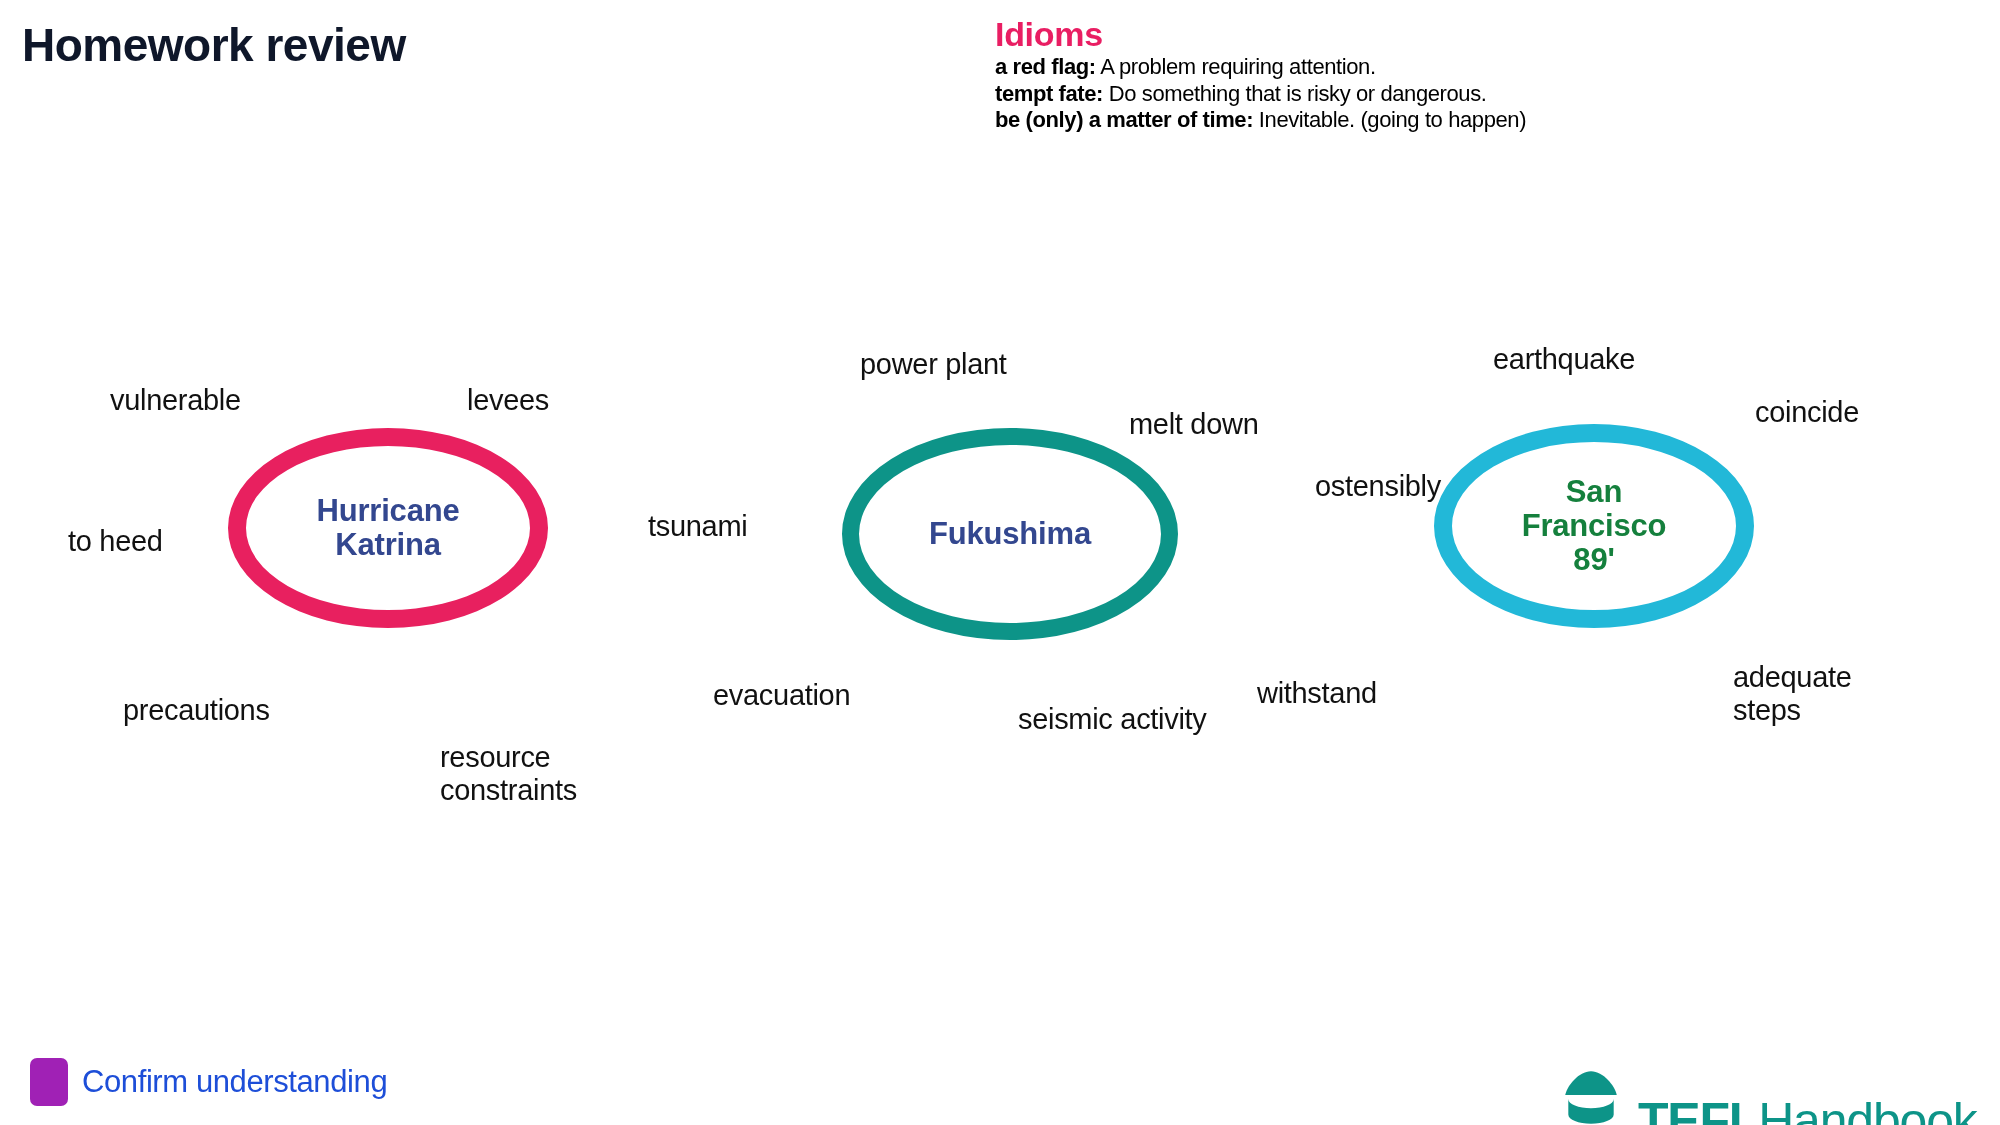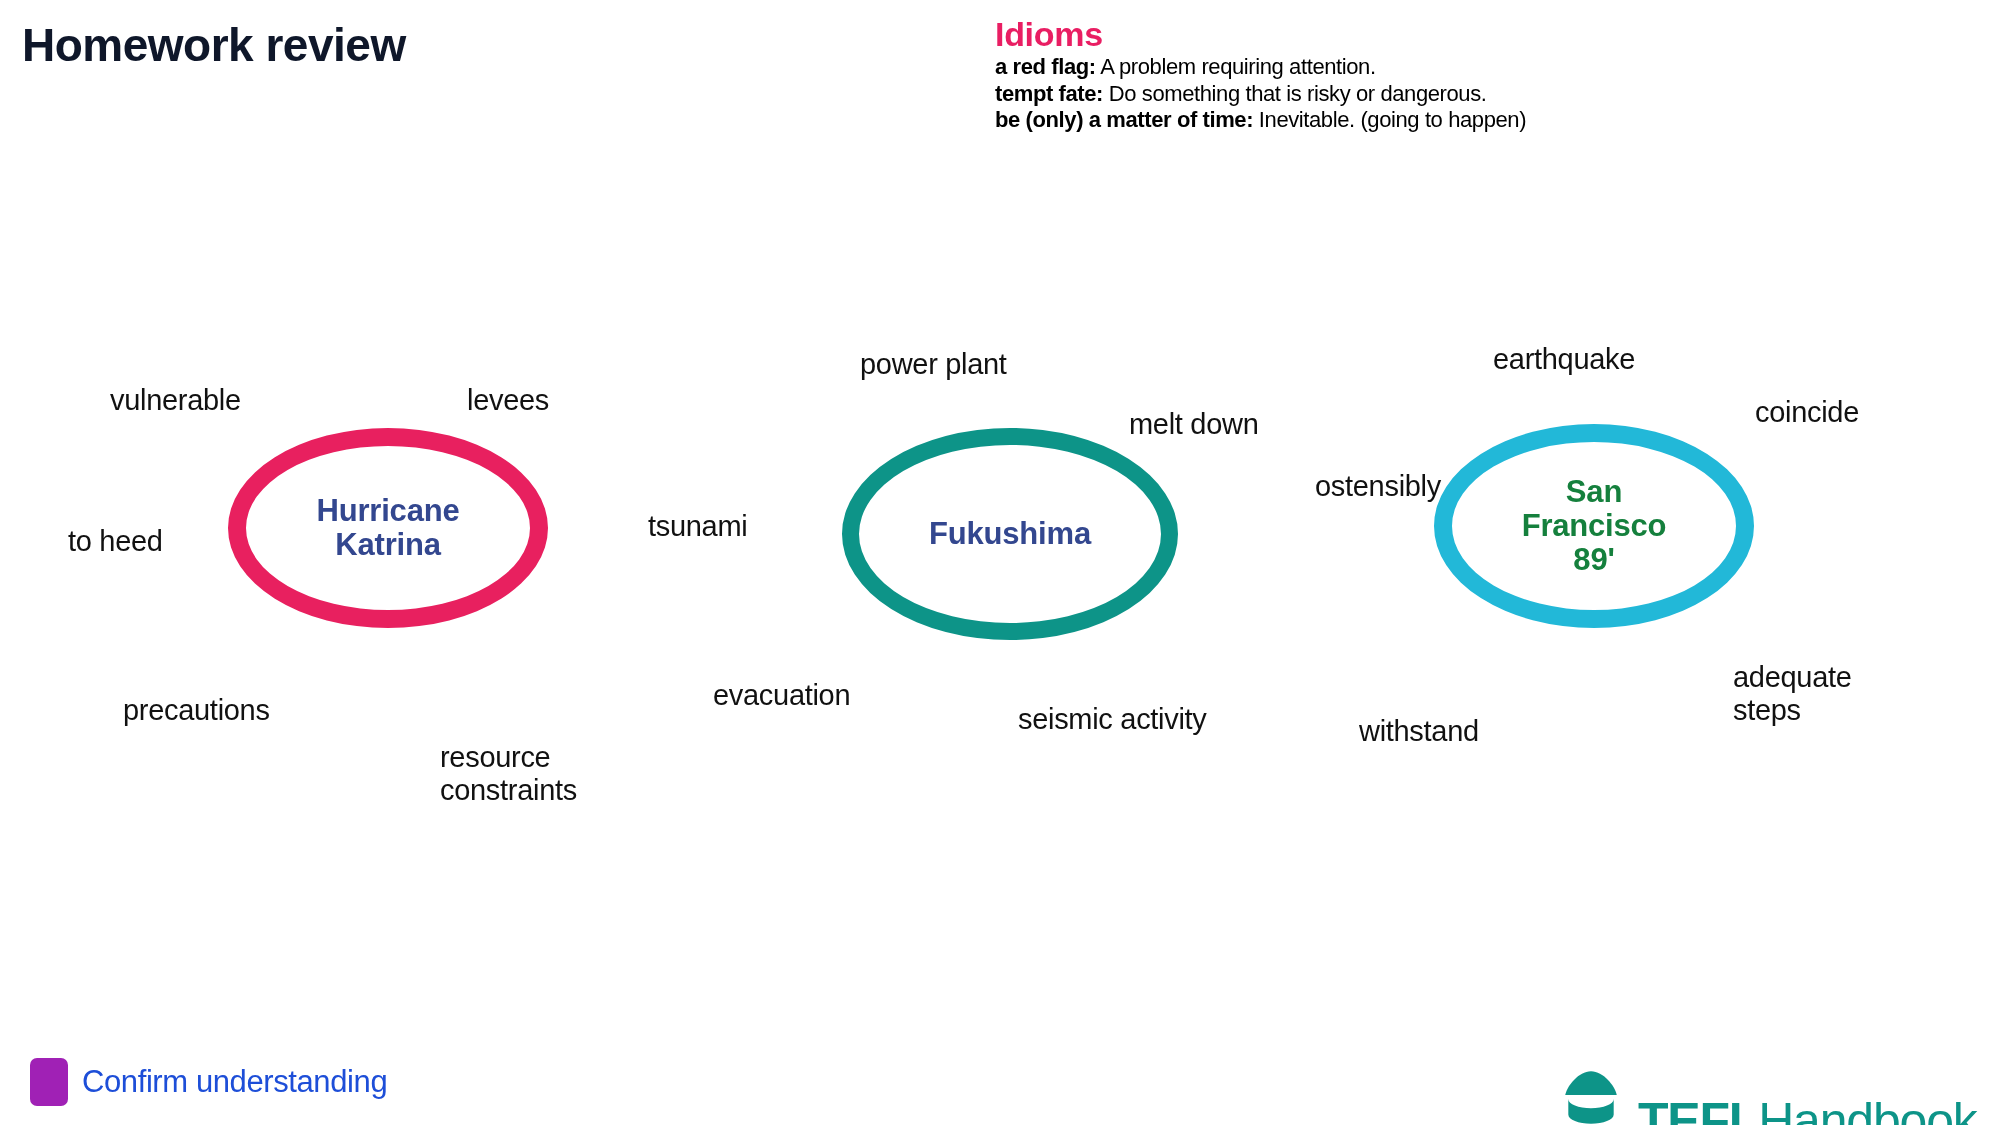--- a/index.html
+++ b/index.html
@@ -108,21 +108,21 @@
       <div class="satellite" style="left: 713px; top: 679px;">evacuation</div>
       <div class="satellite" style="left: 1018px; top: 703px;">seismic activity</div>
       <div class="ellipse" style="left: 1434px; top: 424px; width: 320px; height: 204px; border: 18px solid rgb(34, 184, 216);">
         <div class="ellipse-label" style="color: #15803d; font-size: 31px;">San
 Francisco
 89'</div>
       </div>
       <div class="satellite" style="left: 1493px; top: 343px;">earthquake</div>
       <div class="satellite" style="left: 1755px; top: 396px;">coincide</div>
       <div class="satellite" style="left: 1305px; top: 470px; margin-left: 10px;">ostensibly</div>
-      <div class="satellite" style="left: 1359px; top: 677px; margin-top: 38px;">withstand</div>
+      <div class="satellite" style="left: 1257px; top: 677px;">withstand</div>
       <div class="satellite" style="left: 1733px; top: 661px;">adequate
 steps</div>
     </div>
 
   <div class="legend" id="legend-root">
       <div class="legend-item">
         <span class="legend-swatch" style="background: rgb(160, 33, 181);"></span>
         <span class="legend-label" style="color: #1d4ed8; text-align: right;">Confirm understanding</span>
       </div>
     </div>

